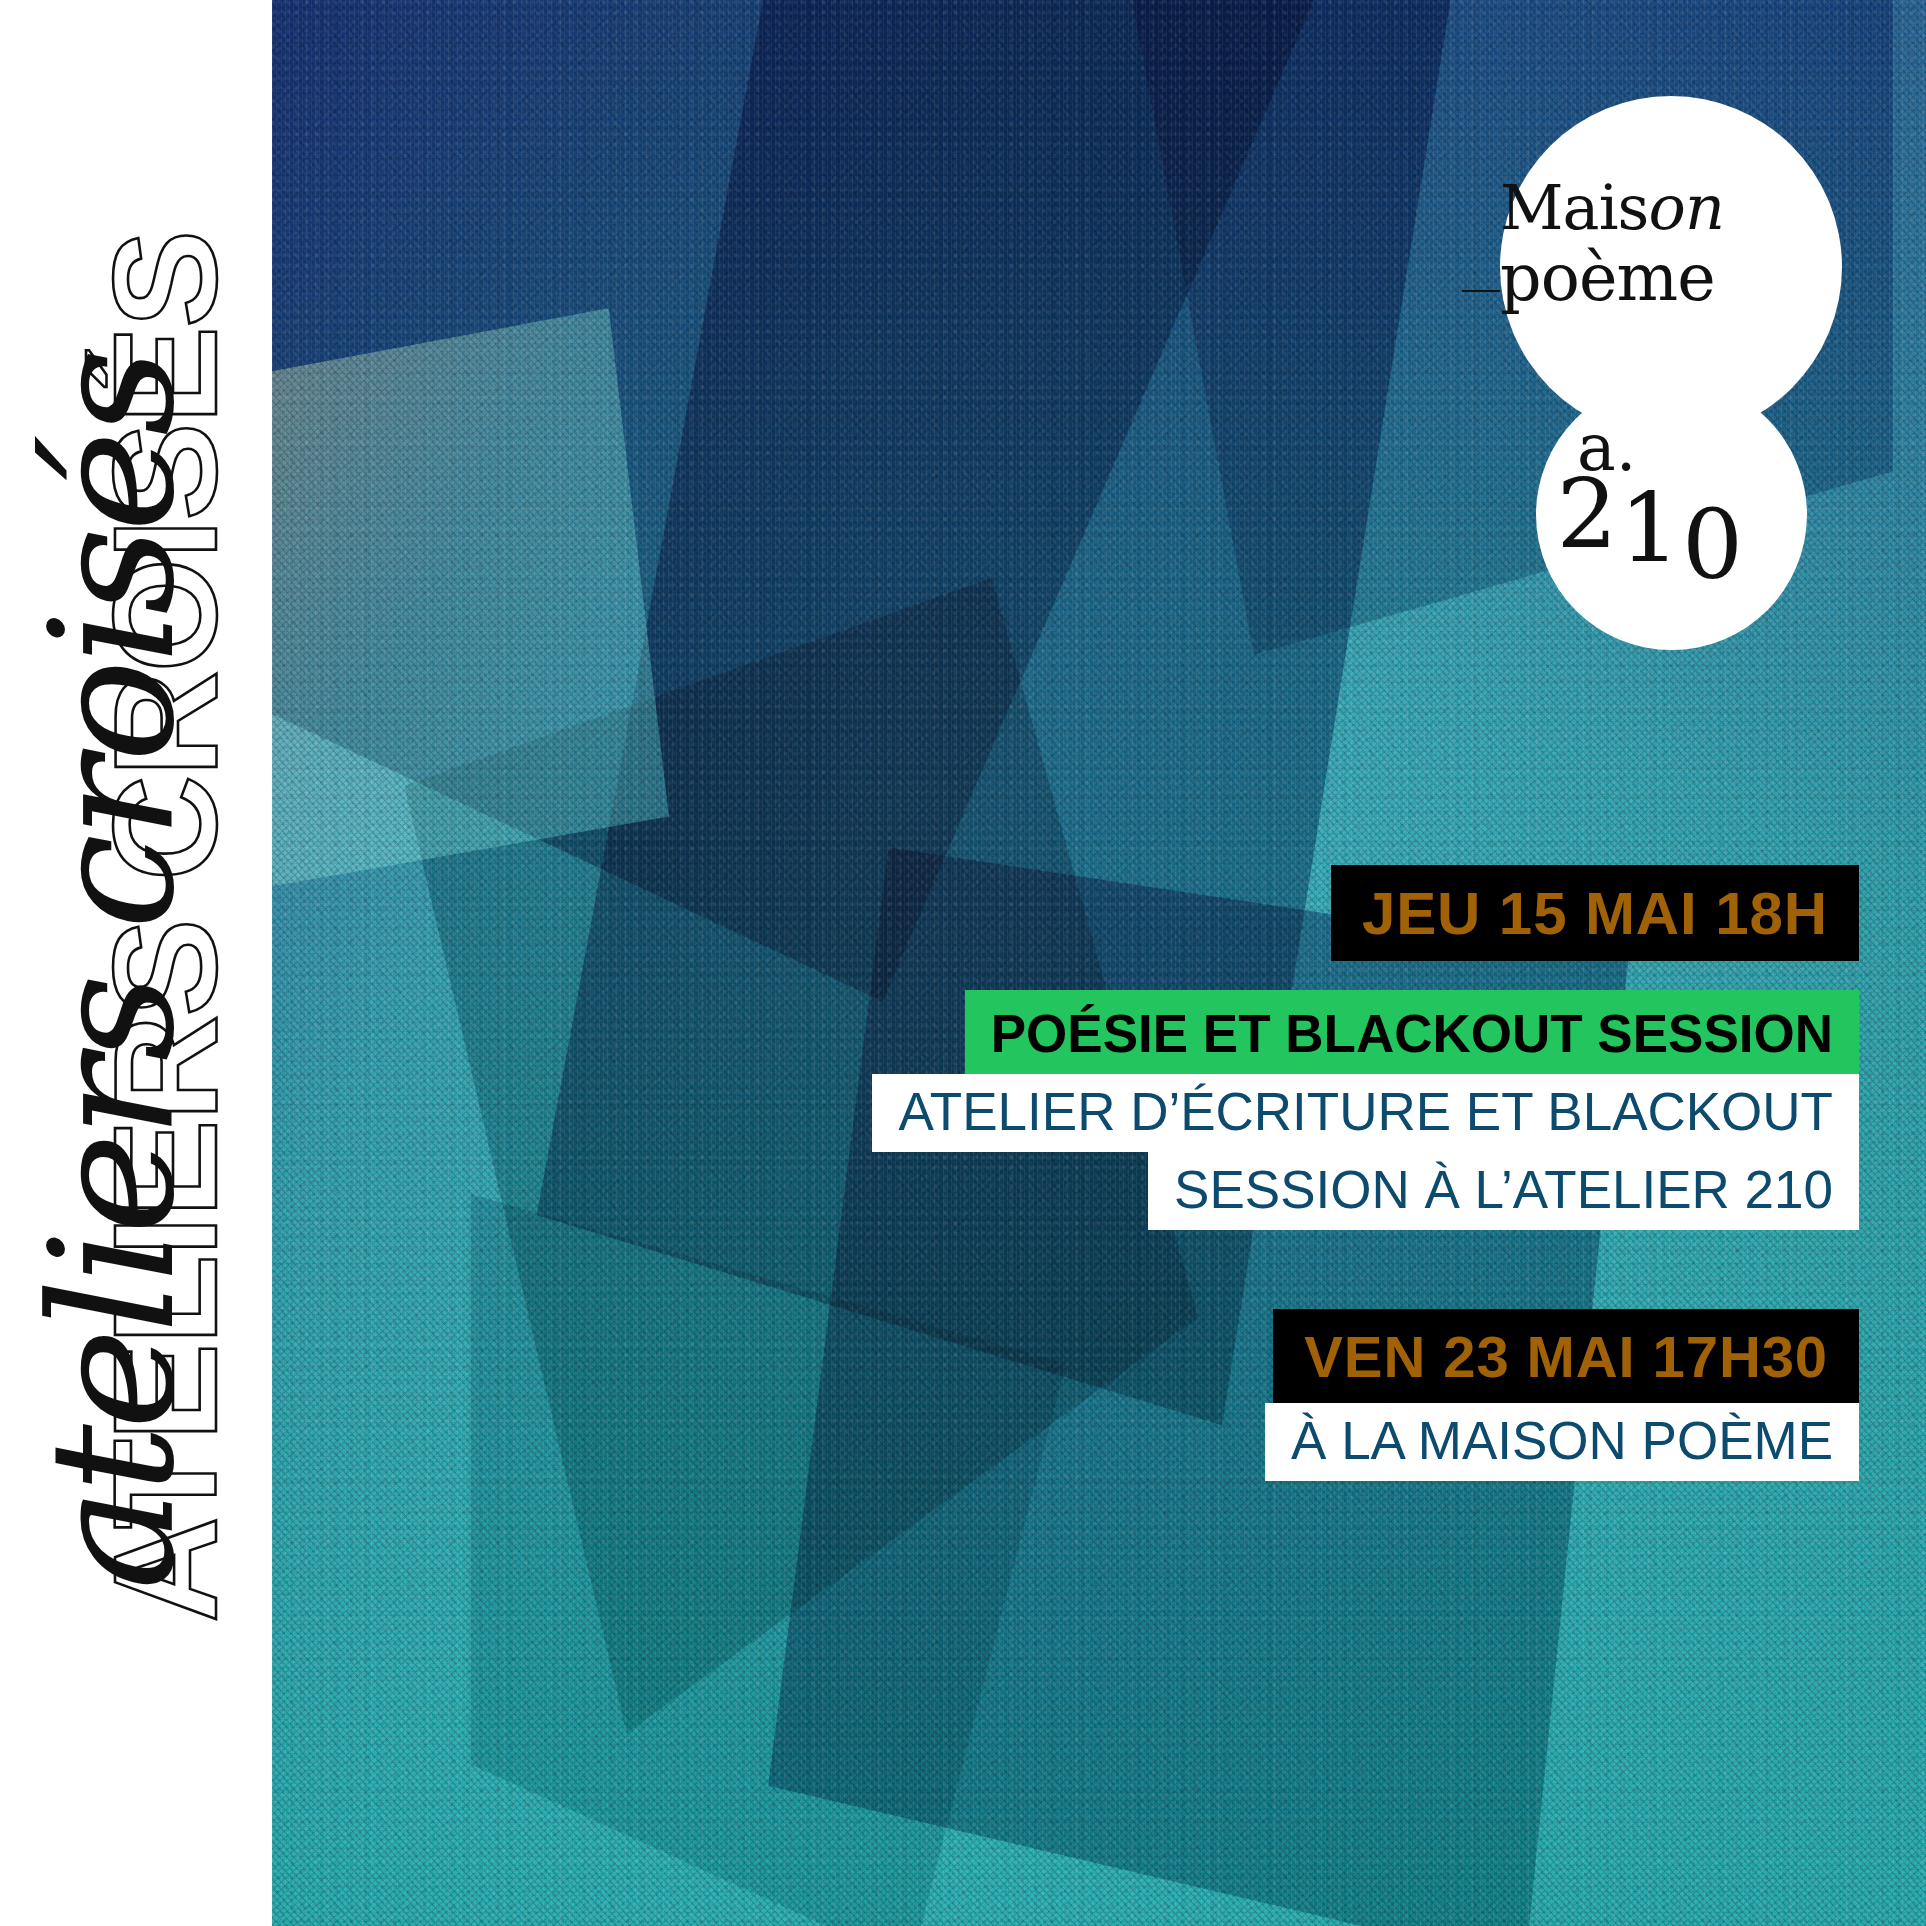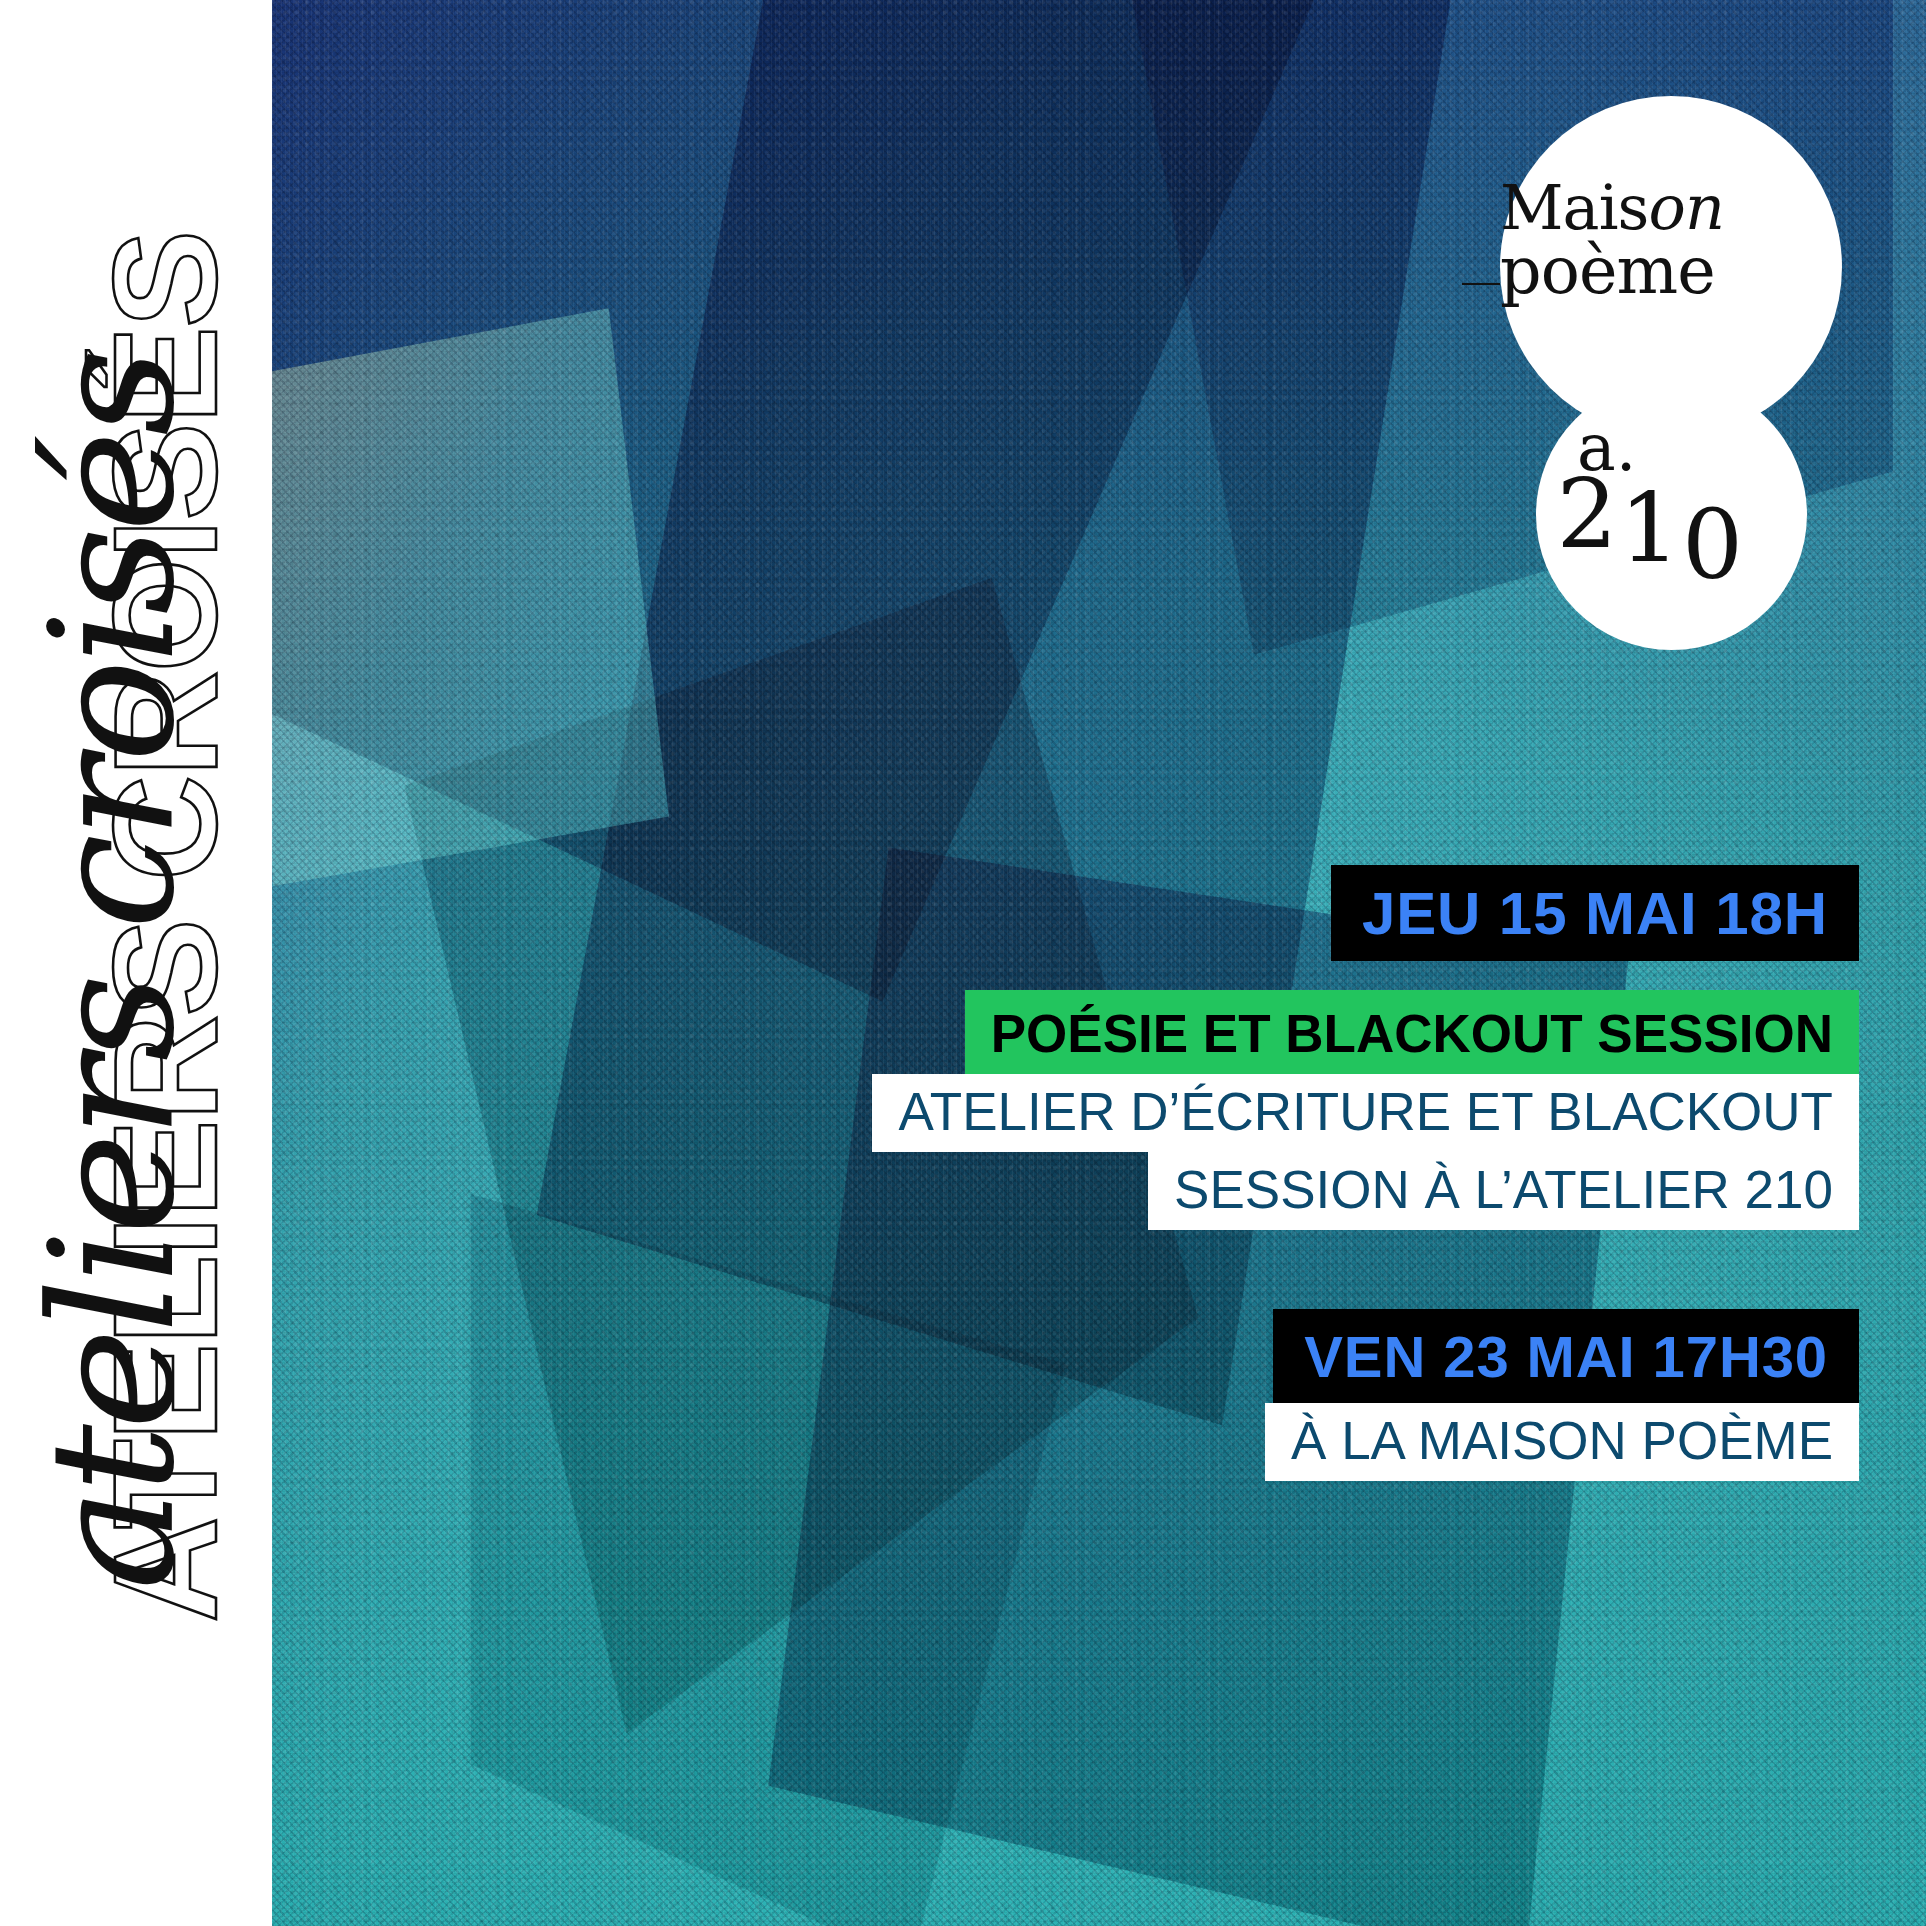--- a/index.html
+++ b/index.html
@@ -190,21 +190,21 @@
     text-align: left;
     font-family: "DejaVu Serif", serif;
     color: #111;
     line-height: 0.98;
   }
   .logo-mark .l1 { font-size: 62px; letter-spacing: -0.9px; }
   .logo-mark .l1 .it { font-style: italic; }
   .logo-mark .l2 {
     font-size: 65px;
     letter-spacing: -0.9px;
-    margin-top: 0;
+    margin-top: 7px;
     position: relative;
     display: inline-block;
   }
   .logo-mark .l2::before {
     content: "";
     position: absolute;
     left: -38px;
     bottom: 17px;
     width: 38px;
     height: 2.6px;
@@ -228,21 +228,21 @@
     right: 67px;
     top: 865px;
     width: 1164px;
     z-index: 10;
     text-align: right;
   }
   .event { margin-bottom: 51px; }
   .date-bar {
     display: inline-block;
     background: #000000;
-    color: #3b82f6;
+    color: #a16207;
     font-weight: 700;
     font-size: 58px;
     letter-spacing: 0.9px;
     padding: 19px 31px 17px 31px;
     line-height: 1;
     white-space: nowrap;
   }
   .title-bar {
     display: inline-block;
     background: #22c55e;

